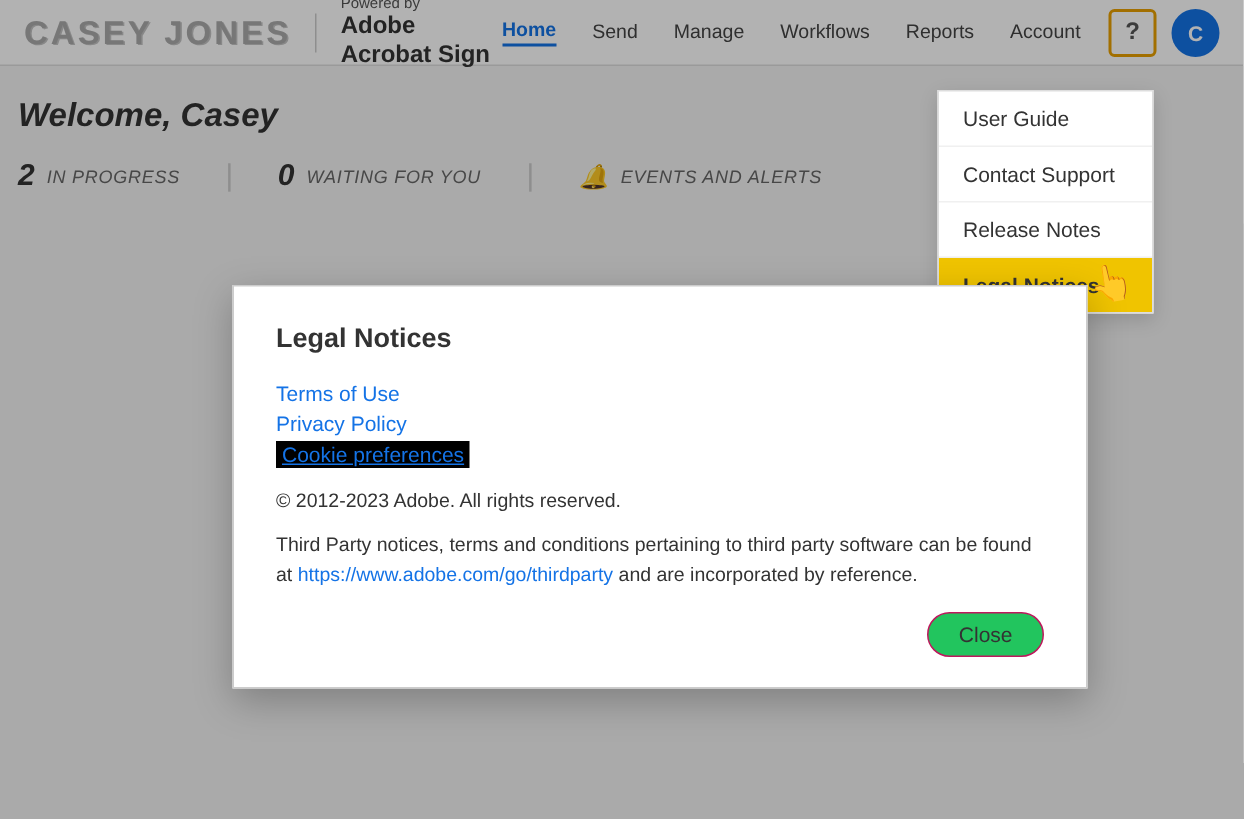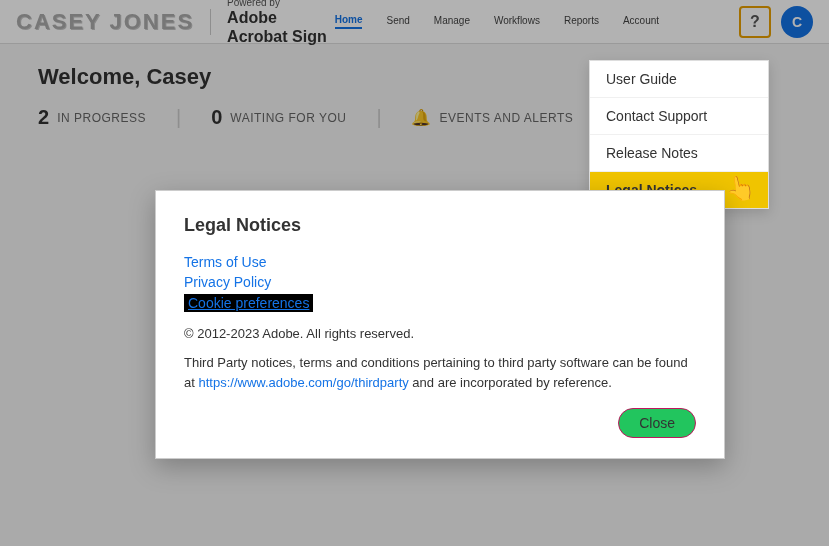--- a/index.html
+++ b/index.html
@@ -62,21 +62,21 @@
 
     .nav {
       display: flex;
       align-items: center;
       gap: 24px;
       margin-left: 8px;
       flex: 1;
     }
 
     .nav-item {
-      font-size: 10px;
+      font-size: 13px;
       color: #444;
       cursor: pointer;
       padding-bottom: 2px;
       text-decoration: none;
     }
 
     .nav-item.active {
       color: #1473e6;
       border-bottom: 2px solid #1473e6;
       font-weight: bold;
@@ -111,22 +111,23 @@
       display: flex;
       align-items: center;
       justify-content: center;
       color: #fff;
       font-size: 14px;
       font-weight: bold;
     }
 
     
     .main {
-      padding: 20px 38px;
+      padding: 20px 12px;
       background: #f4f4f4;
+      font-style: italic;
     }
 
     .welcome-title {
       font-size: 22px;
       font-weight: bold;
       color: #333;
       margin-bottom: 16px;
     }
 
     .stats-bar {
@@ -164,21 +165,21 @@
     }
 
     
     .dropdown-menu {
       position: absolute;
       top: 60px;
       right: 60px;
       background: #fff;
       border: 1px solid #ddd;
       box-shadow: 0 4px 12px rgba(0,0,0,0.15);
-      width: 180px;
+      width: 144px;
       z-index: 100;
     }
 
     .dropdown-item {
       padding: 10px 16px;
       font-size: 14px;
       color: #333;
       cursor: pointer;
       border-bottom: 1px solid #f0f0f0;
     }

